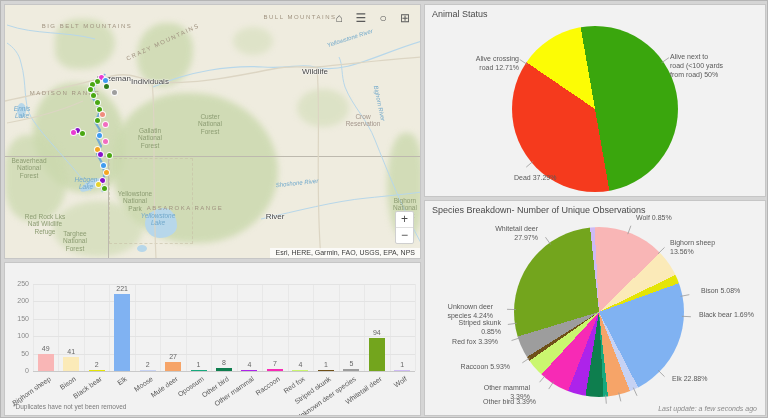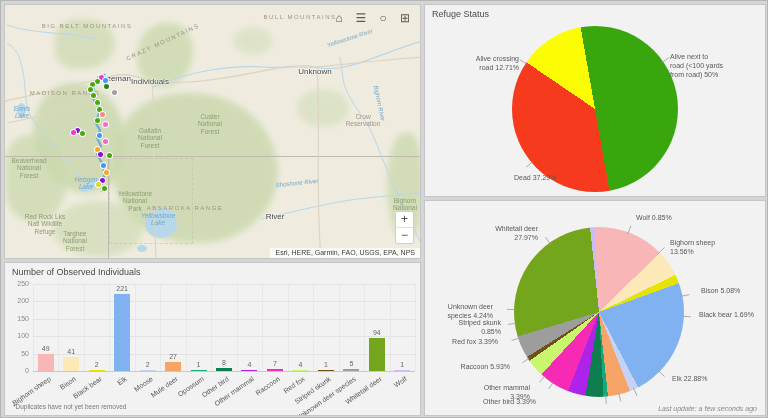--- a/index.html
+++ b/index.html
@@ -85,21 +85,21 @@
         <path d="M100,69 L96,75 L89,81 L87,92 L93,101 L94,109 L90,117 L95,125 L92,133 L96,141 L92,149 L97,158 L99,166 L99,173 L96,180 L98,187" stroke="#5e9fd9" stroke-width="2.2" stroke-opacity=".8" fill="none" stroke-linejoin="round"></path>
       </svg>
 
       <div class="stateline" style="left:0;top:151px;width:417px;height:1px;"></div>
       <div class="stateline" style="left:103px;top:151px;width:1px;height:104px;"></div>
       <div class="parkline" style="left:104px;top:153px;width:82px;height:84px;"></div>
 
       <div id="map-labels">
           <span class="map-label city" style="left: 109px; top: 69px;">Bozeman</span>
           <span class="map-label city" style="left: 145px; top: 72px;">Individuals</span>
-          <span class="map-label city" style="left: 310px; top: 62px;">Unknown</span>
+          <span class="map-label city" style="left: 310px; top: 62px;">Wildlife</span>
           <span class="map-label city" style="left: 270px; top: 207px;">River</span>
           <span class="map-label range" style="left: 295px; top: 9px;">BULL MOUNTAINS</span>
           <span class="map-label range" style="left: 82px; top: 18px;">BIG BELT MOUNTAINS</span>
           <span class="map-label range" style="left: 158px; top: 34px; transform: translateX(-50%) rotate(-25deg);">CRAZY MOUNTAINS</span>
           <span class="map-label range" style="left: 60px; top: 85px;">MADISON RANGE</span>
           <span class="map-label range" style="left: 180px; top: 200px;">ABSAROKA RANGE</span>
           <span class="map-label forest" style="left: 24px; top: 152px;">Beaverhead
 National
 Forest</span>
           <span class="map-label forest" style="left: 40px; top: 208px;">Red Rock Lks
@@ -170,39 +170,38 @@
       <div class="zoomctrl">
         <div class="zbtn">+</div>
         <div class="zdiv"></div>
         <div class="zbtn">−</div>
       </div>
       <div class="attribution">Esri, HERE, Garmin, FAO, USGS, EPA, NPS</div>
     </div>
   </div>
 
   <div class="panel" id="animal-panel">
-    <div class="panel-title">Refuge Status</div>
+    <div class="panel-title">Animal Status</div>
     <div class="pie-wrap" id="pie-animal">
         <div class="pie" style="left: 87px; top: 21px; height: 166px; width: 166px; background: conic-gradient(from -10deg, rgb(58, 166, 13) 0%, rgb(58, 166, 13) 50%, rgb(245, 58, 29) 50%, rgb(245, 58, 29) 87.29%, rgb(252, 252, 5) 87.29%, rgb(252, 252, 5) 100%);"></div>
         <svg class="pie-svg">
           <line x1="236.53096721953696" y1="57.797939430877115" x2="243.9232969105966" y2="52.66437714541901" stroke="#999" stroke-width="0.8"></line>
           <line x1="108.1377852004492" y1="156.28830060438221" x2="101.26420577827689" y2="162.09811178264692" stroke="#999" stroke-width="0.8"></line>
           <line x1="102.32001593027107" y1="59.4980926664796" x2="94.80001770030118" y2="54.55343629608844" stroke="#999" stroke-width="0.8"></line>
         </svg>
         <div class="pie-label" style="top: 47px; left: 245px;">Alive next to
 road (&lt;100 yards
 from road) 50%</div>
         <div class="pie-label" style="top: 168px; left: 89px;">Dead 37.29%</div>
         <div class="pie-label" style="top: 49px; right: 246px; text-align: right;">Alive crossing
 road 12.71%</div>
       </div>
   </div>
 
   <div class="panel" id="bar-panel">
-    <div class="panel-title">Number of Observed Individuals</div>
     <div class="bar-wrap" id="bar-chart">
         <div class="gridv" style="left: 28px; top: 5px; height: 87px;"></div>
         <div class="gridv" style="left: 53.4667px; top: 5px; height: 87px;"></div>
         <div class="gridv" style="left: 78.9333px; top: 5px; height: 87px;"></div>
         <div class="gridv" style="left: 104.4px; top: 5px; height: 87px;"></div>
         <div class="gridv" style="left: 129.867px; top: 5px; height: 87px;"></div>
         <div class="gridv" style="left: 155.333px; top: 5px; height: 87px;"></div>
         <div class="gridv" style="left: 180.8px; top: 5px; height: 87px;"></div>
         <div class="gridv" style="left: 206.267px; top: 5px; height: 87px;"></div>
         <div class="gridv" style="left: 231.733px; top: 5px; height: 87px;"></div>
@@ -268,20 +267,21 @@
         <div class="bval" style="left: 358.8px; top: 50px;">94</div>
         <div class="bcat" style="left: 295.8px; top: 96px;">Whitetail deer</div>
         <div class="bar" style="left: 389.267px; width: 16px; top: 91px; height: 1px; background: rgb(206, 186, 244);"></div>
         <div class="bval" style="left: 384.267px; top: 82px;">1</div>
         <div class="bcat" style="left: 321.267px; top: 96px;">Wolf</div>
       </div>
     <div class="footnote">*Duplicates have not yet been removed</div>
   </div>
 
   <div class="panel" id="species-panel">
+    <div class="panel-title">Species Breakdown- Number of Unique Observations</div>
     <div class="pie-wrap" id="pie-species">
         <div class="pie" style="left: 89px; top: 26px; height: 170px; width: 170px; background: conic-gradient(from -3deg, rgb(249, 182, 182) 0%, rgb(249, 182, 182) 13.56%, rgb(251, 234, 184) 13.56%, rgb(251, 234, 184) 18.64%, rgb(228, 229, 6) 18.64%, rgb(228, 229, 6) 20.33%, rgb(128, 178, 242) 20.33%, rgb(128, 178, 242) 43.21%, rgb(198, 210, 244) 43.21%, rgb(198, 210, 244) 44.9%, rgb(246, 164, 104) 44.9%, rgb(246, 164, 104) 49.14%, rgb(23, 169, 125) 49.14%, rgb(23, 169, 125) 49.99%, rgb(14, 126, 78) 49.99%, rgb(14, 126, 78) 53.38%, rgb(173, 35, 234) 53.38%, rgb(173, 35, 234) 56.77%, rgb(247, 42, 181) 56.77%, rgb(247, 42, 181) 62.7%, rgb(202, 246, 111) 62.7%, rgb(202, 246, 111) 66.09%, rgb(111, 80, 24) 66.09%, rgb(111, 80, 24) 66.94%, rgb(157, 157, 157) 66.94%, rgb(157, 157, 157) 71.18%, rgb(115, 165, 29) 71.18%, rgb(115, 165, 29) 99.15%, rgb(206, 186, 244) 99.15%, rgb(206, 186, 244) 100%);"></div>
         <svg class="pie-svg">
           <line x1="233.12298055581752" y1="52.74647504059156" x2="239.53390615825555" y2="46.42982775583643" stroke="#999" stroke-width="0.8"></line>
           <line x1="255.51240211455277" y1="95.3562056547828" x2="264.35109631974524" y2="93.65989060530141" stroke="#999" stroke-width="0.8"></line>
           <line x1="256.8899524853471" y1="115.27267796316222" x2="265.8780196223125" y2="115.7359803929027" stroke="#999" stroke-width="0.8"></line>
           <line x1="233.11056239004748" y1="169.26612578447538" x2="239.52014144438996" y2="175.58413942375583" stroke="#999" stroke-width="0.8"></line>
           <line x1="208.29030612964914" y1="186.58554693547535" x2="212.0085320955147" y2="194.7815700971534" stroke="#999" stroke-width="0.8"></line>
           <line x1="193.6969712173853" y1="191.6289608320825" x2="195.83278737348735" y2="200.37186019941674" stroke="#999" stroke-width="0.8"></line>
           <line x1="180.6074150091973" y1="193.73658239797095" x2="181.32388169694158" y2="202.70801904353405" stroke="#999" stroke-width="0.8"></line>

